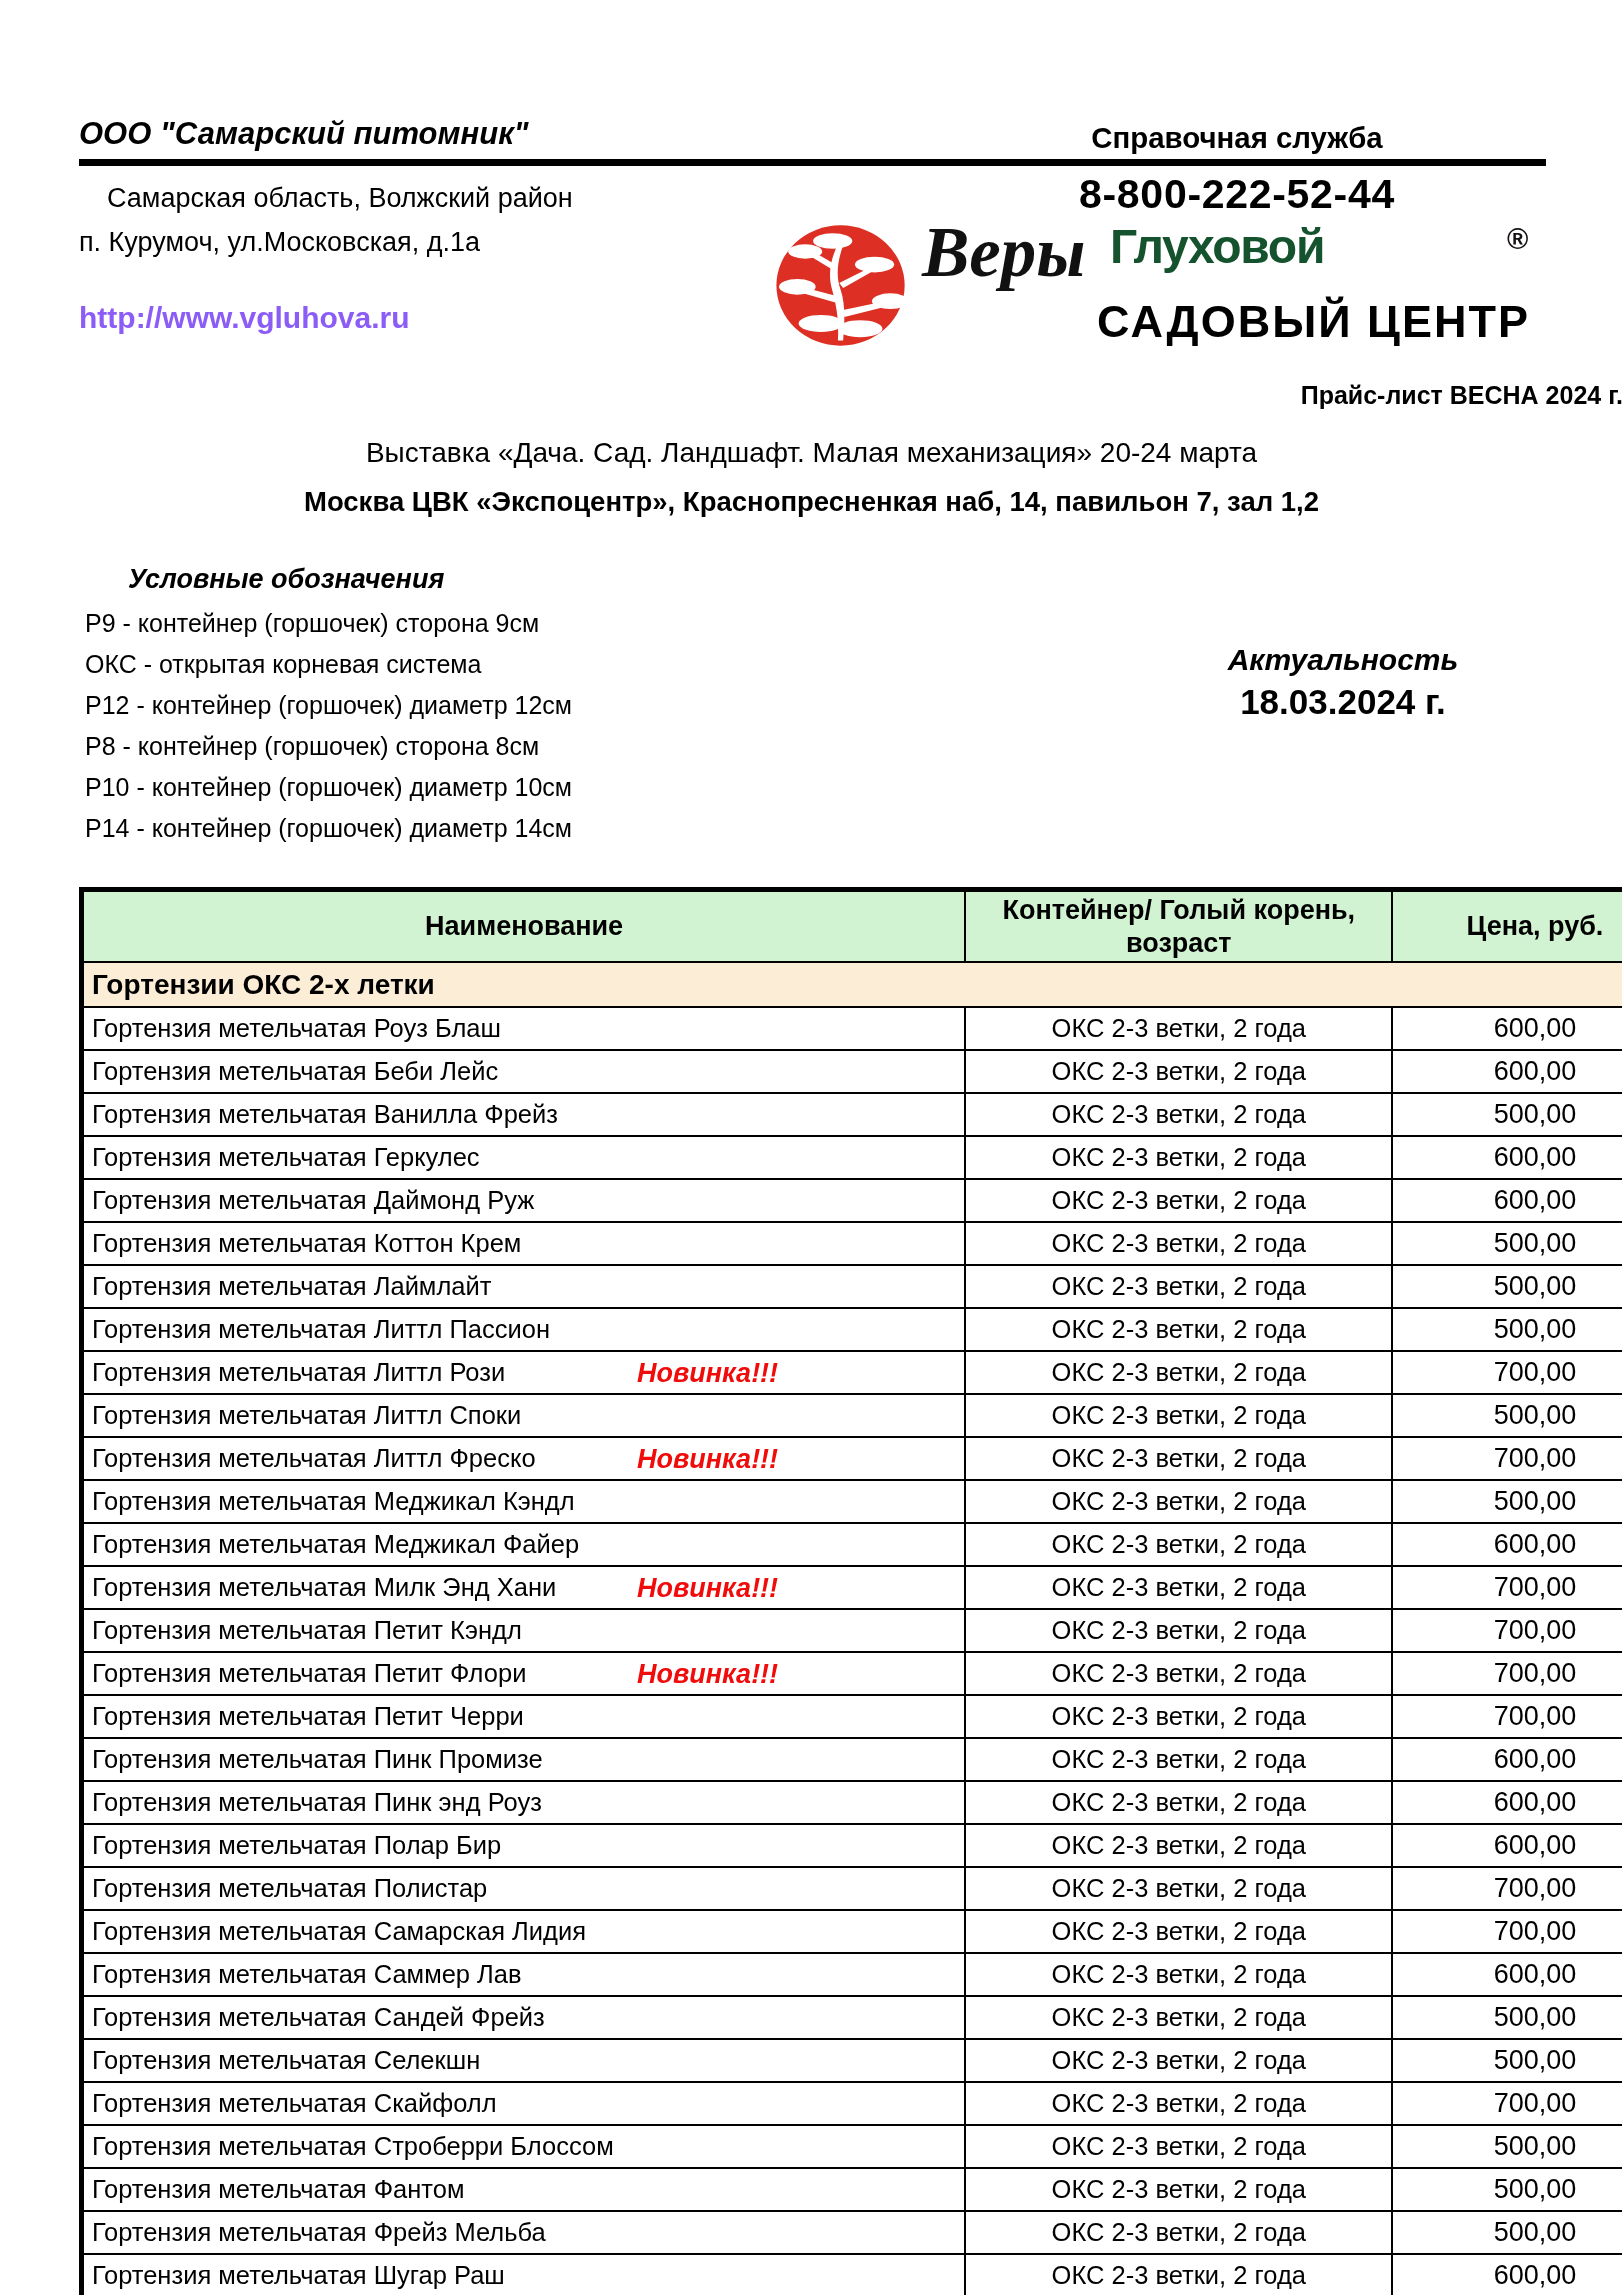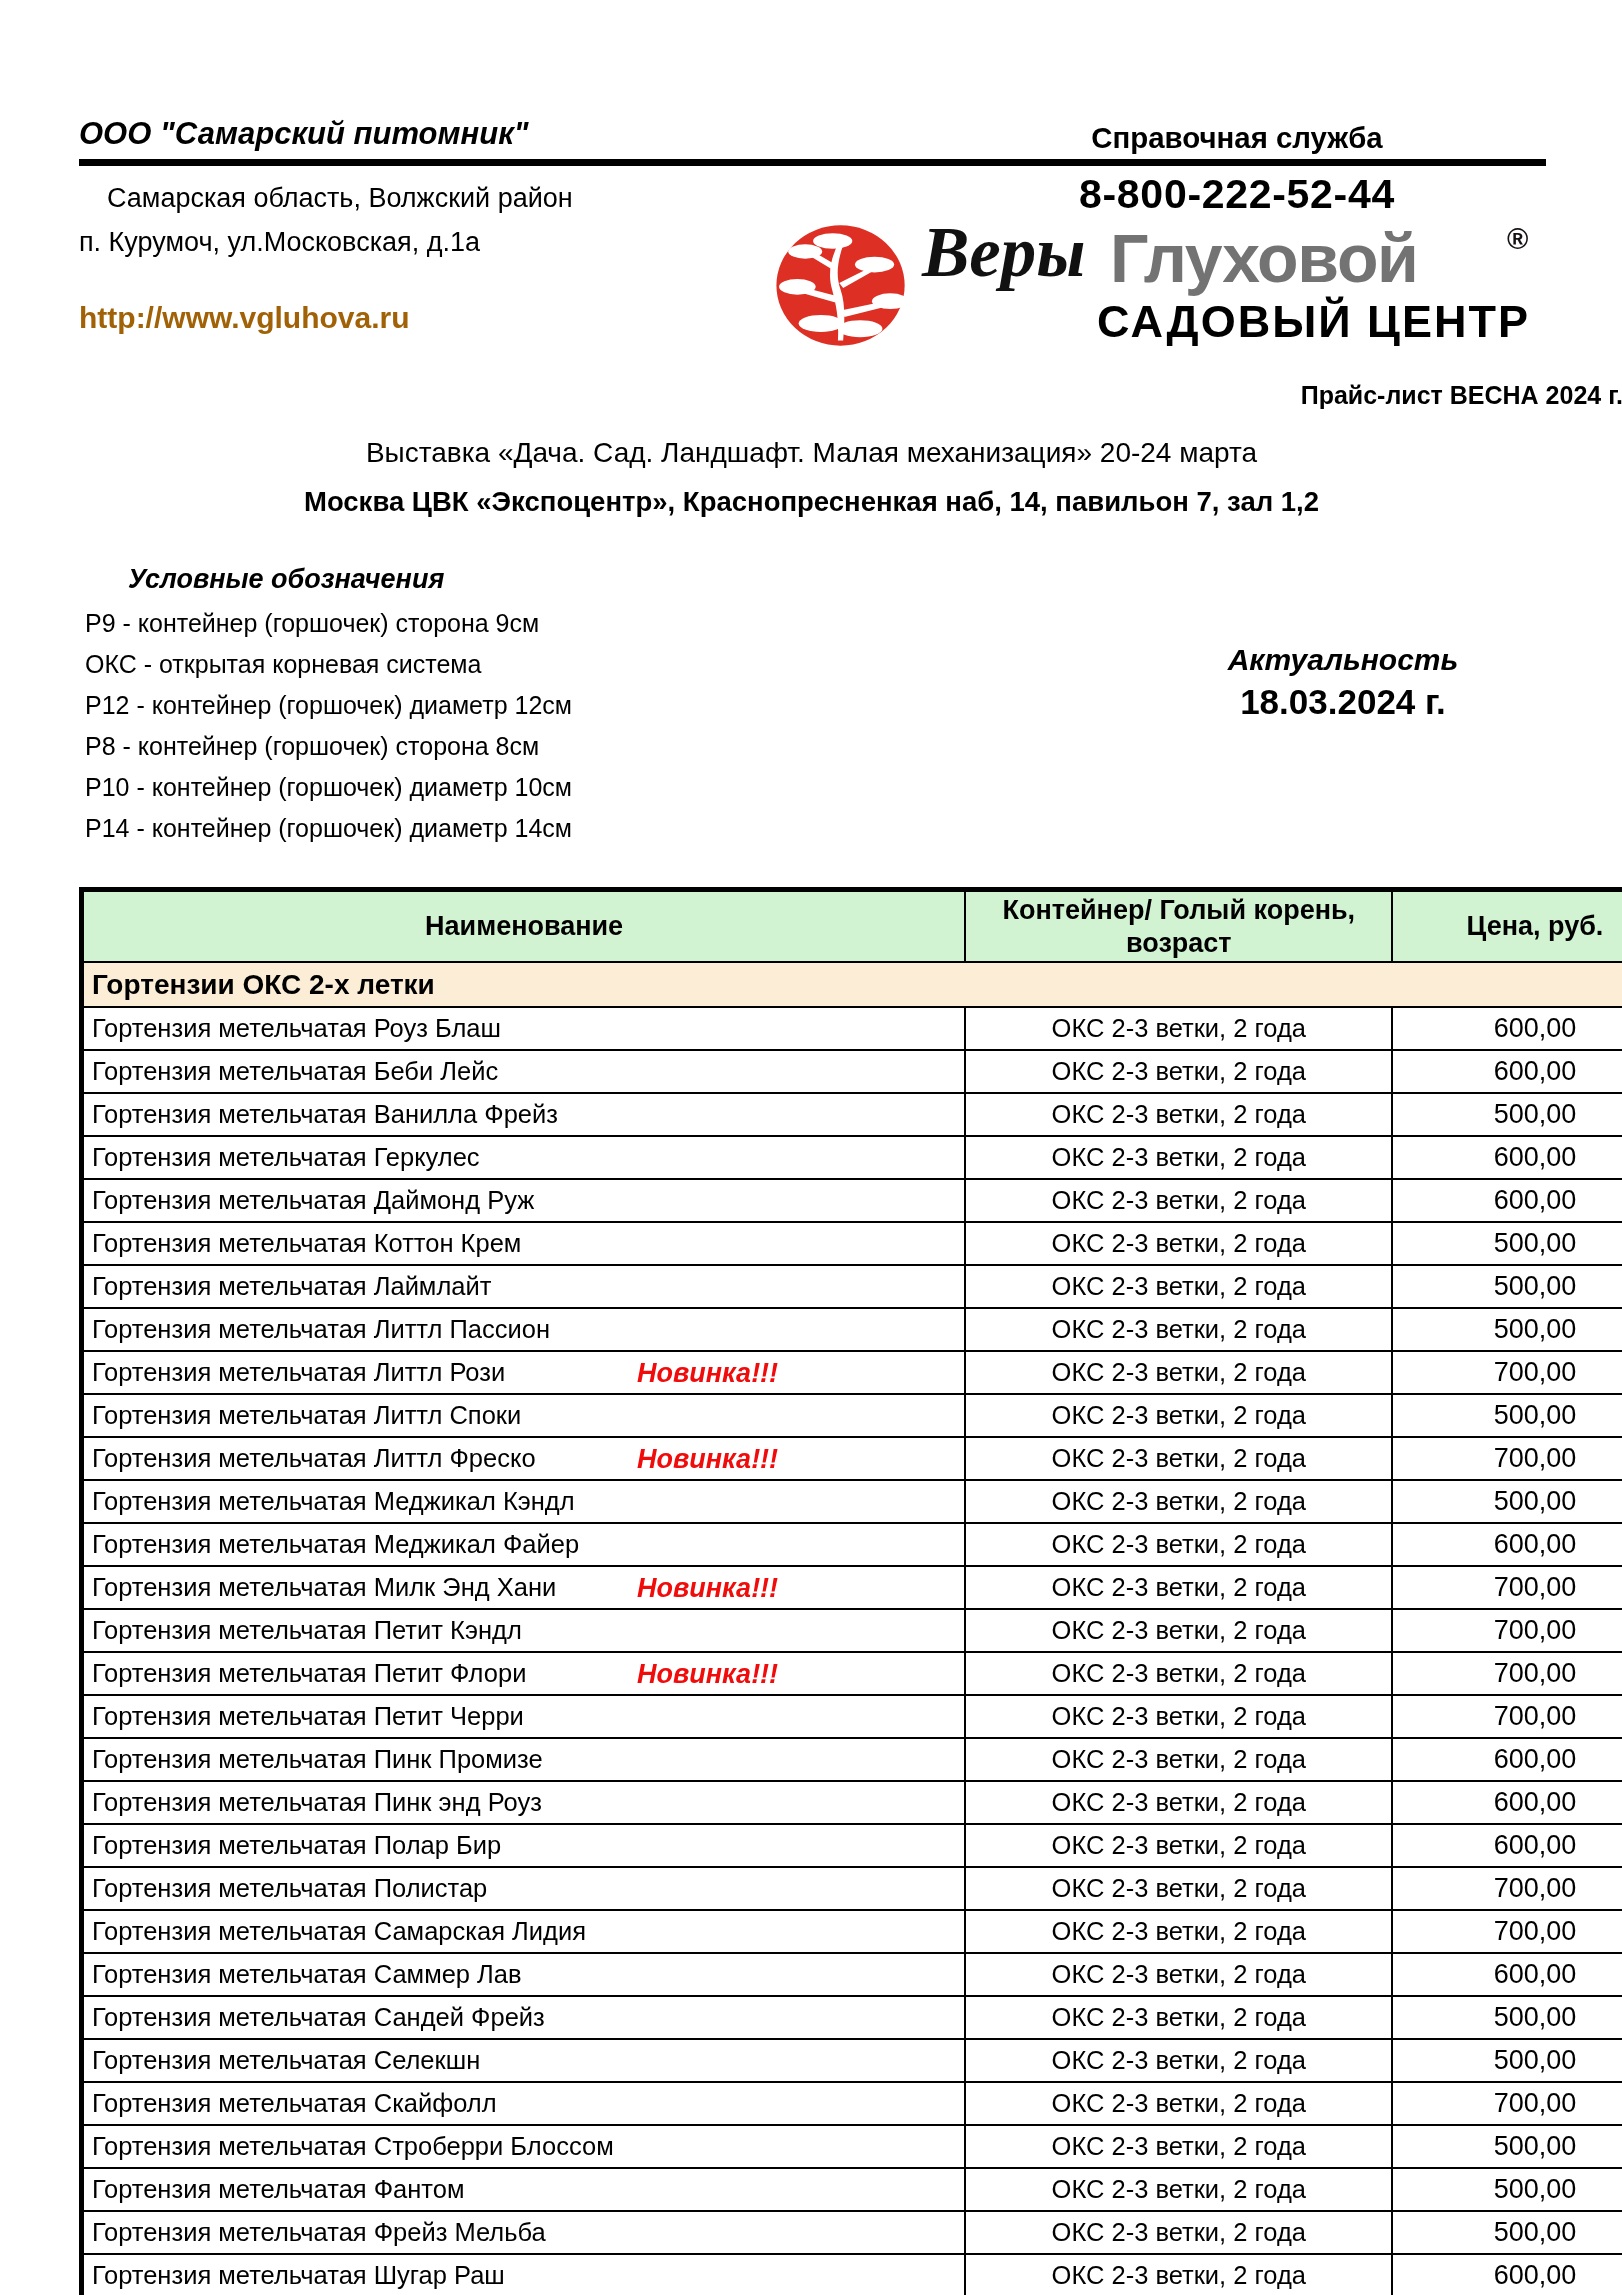--- a/index.html
+++ b/index.html
@@ -22,32 +22,32 @@
   }
   .rule{
     position:absolute;left:79px;top:159px;width:1467px;height:6.5px;background:#000;
   }
   .phone{
     position:absolute;left:1008px;top:171px;width:458px;
     font-size:41px;font-weight:bold;text-align:center;letter-spacing:0.7px;white-space:nowrap;
   }
   .addr1{position:absolute;left:79px;top:183px;font-size:27px;white-space:nowrap;margin-left:28px;}
   .addr2{position:absolute;left:79px;top:227px;font-size:27px;white-space:nowrap;text-align:center;}
-  .website{position:absolute;left:79px;top:301px;font-size:30px;font-weight:bold;white-space:nowrap;color:#a16207;text-decoration:none;}
+  .website{position:absolute;left:79px;top:301px;font-size:30px;font-weight:bold;white-space:nowrap;color:#8b5cf6;text-decoration:none;}
   
   .logo{position:absolute;left:775px;top:224px;width:779px;height:128px;}
   .logo svg{position:absolute;left:0;top:0;}
   .logo .script{
     position:absolute;left:147px;top:-11.8px;
     font-family:Liberation Serif, serif;font-style:italic;font-weight:bold;
     font-size:71px;color:#111;white-space:nowrap;
   }
   .logo .boldname{
     position:absolute;left:335px;top:-5.2px;
-    font-size:68px;font-weight:bold;letter-spacing:-1.3px;color:#737373;white-space:nowrap;
+    font-size:48px;font-weight:bold;letter-spacing:-1.3px;color:#14532d;white-space:nowrap;
   }
   .logo .reg{
     position:absolute;left:732px;top:-1.3px;font-size:29px;font-weight:bold;color:#151112;
   }
   .logo .subtitle{
     position:absolute;left:149px;top:72px;
     font-size:45px;font-weight:bold;letter-spacing:2px;white-space:nowrap;
   }
   
   .title{position:absolute;left:0;top:381px;width:100%;text-align:right;font-size:25px;font-weight:bold;}

